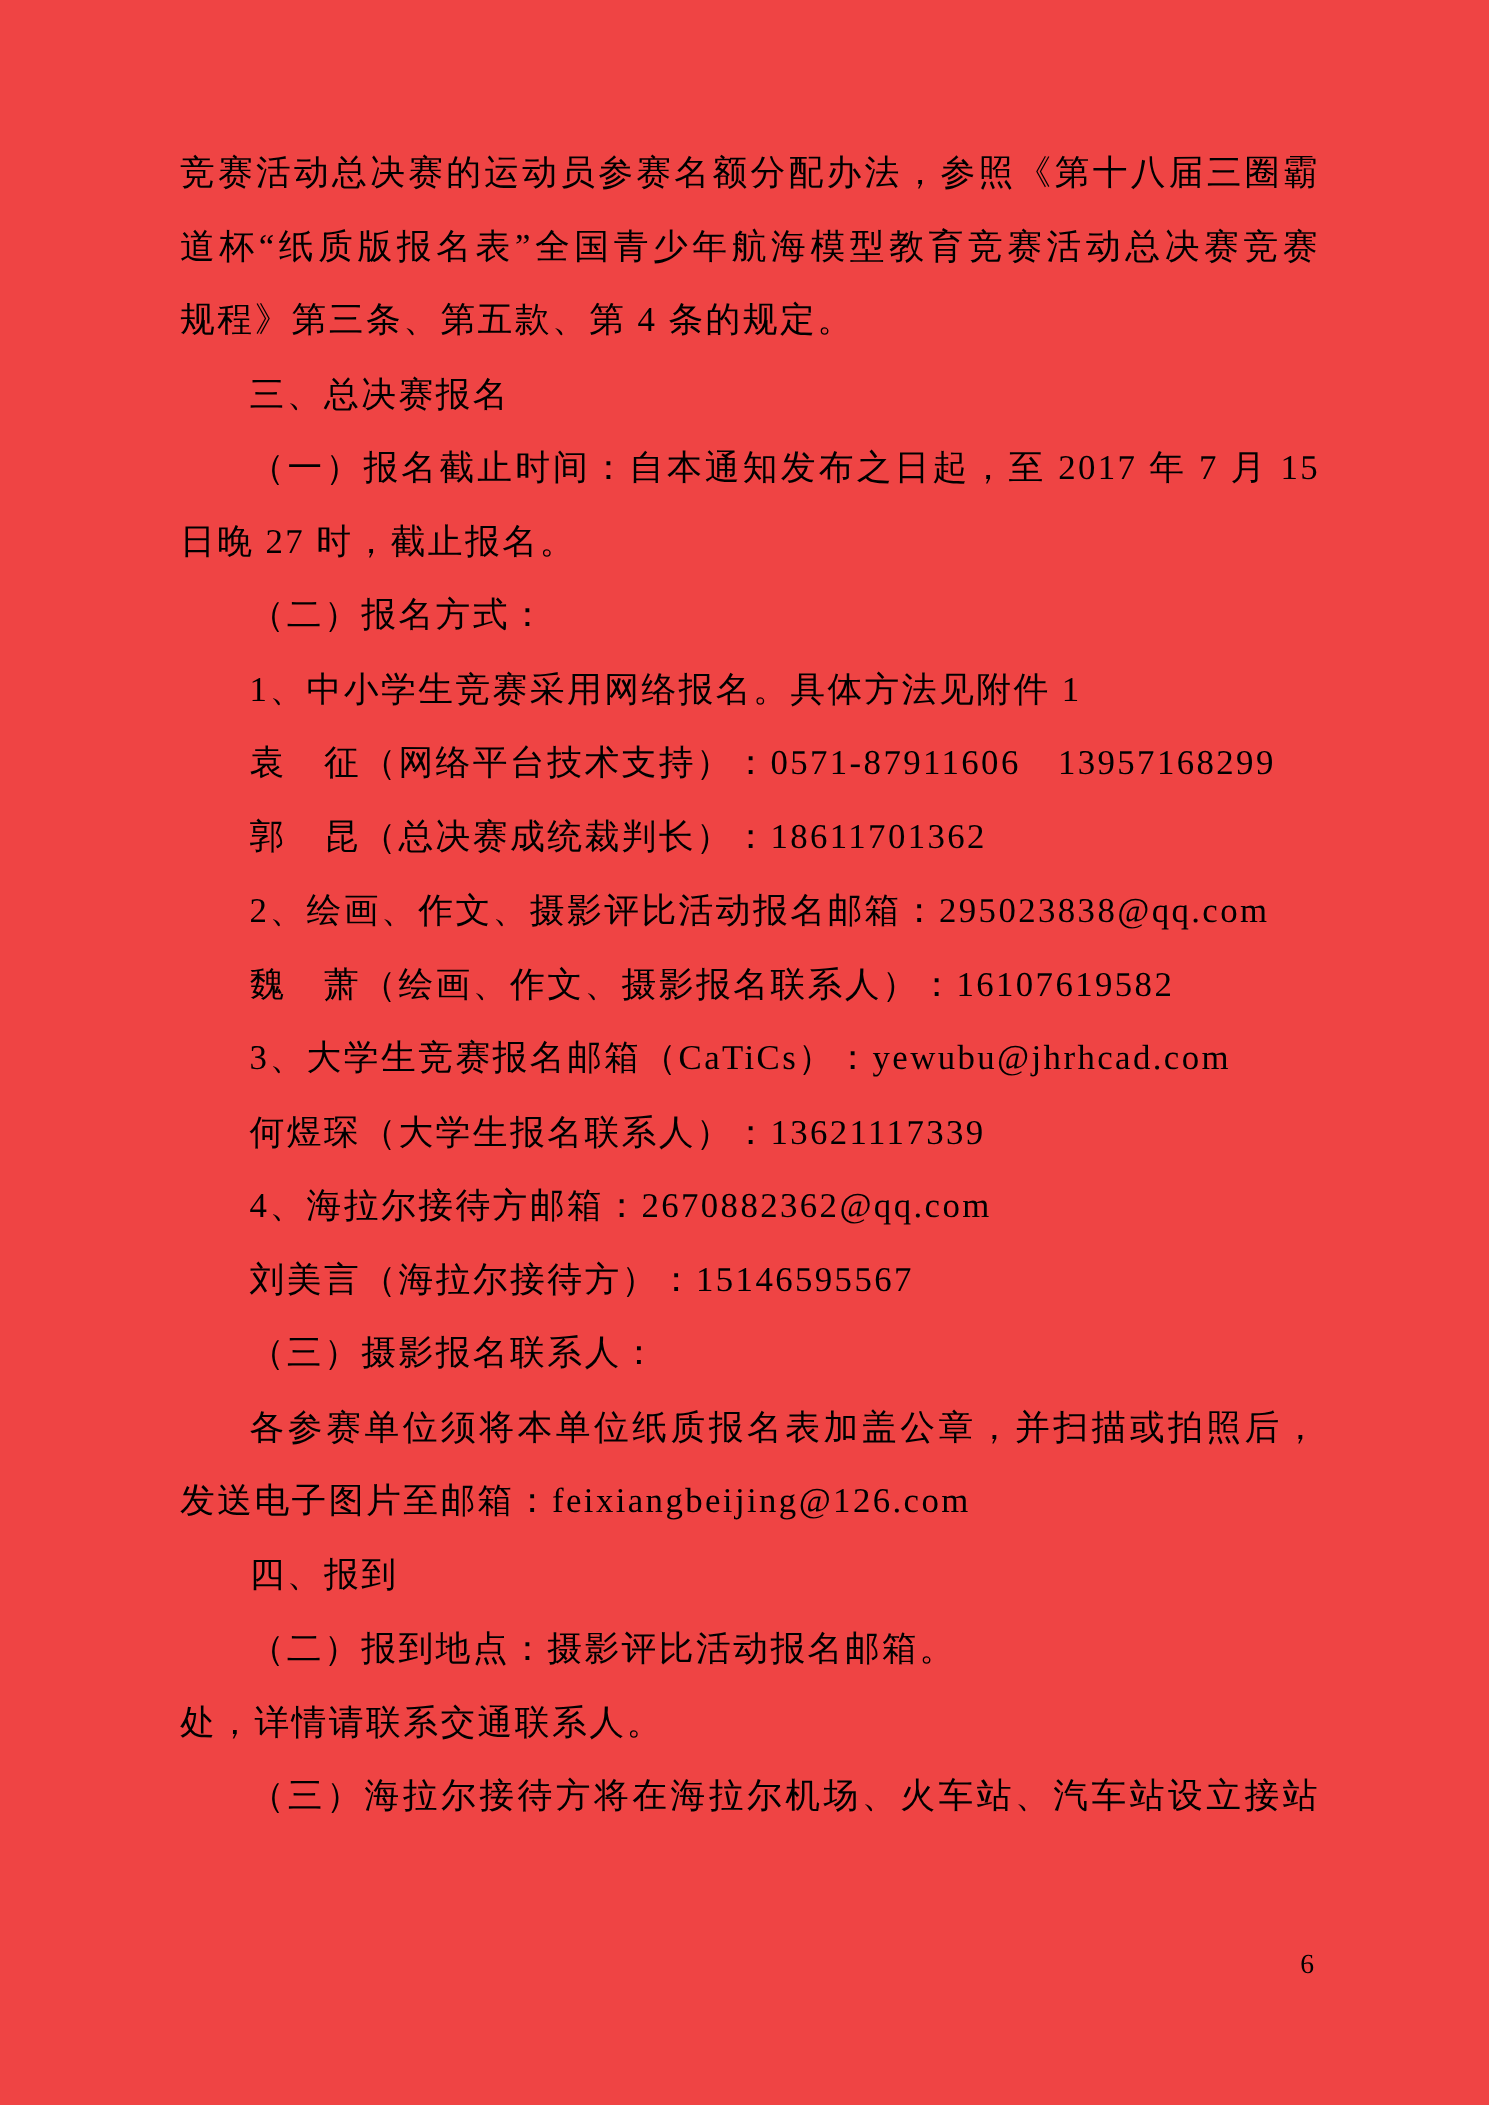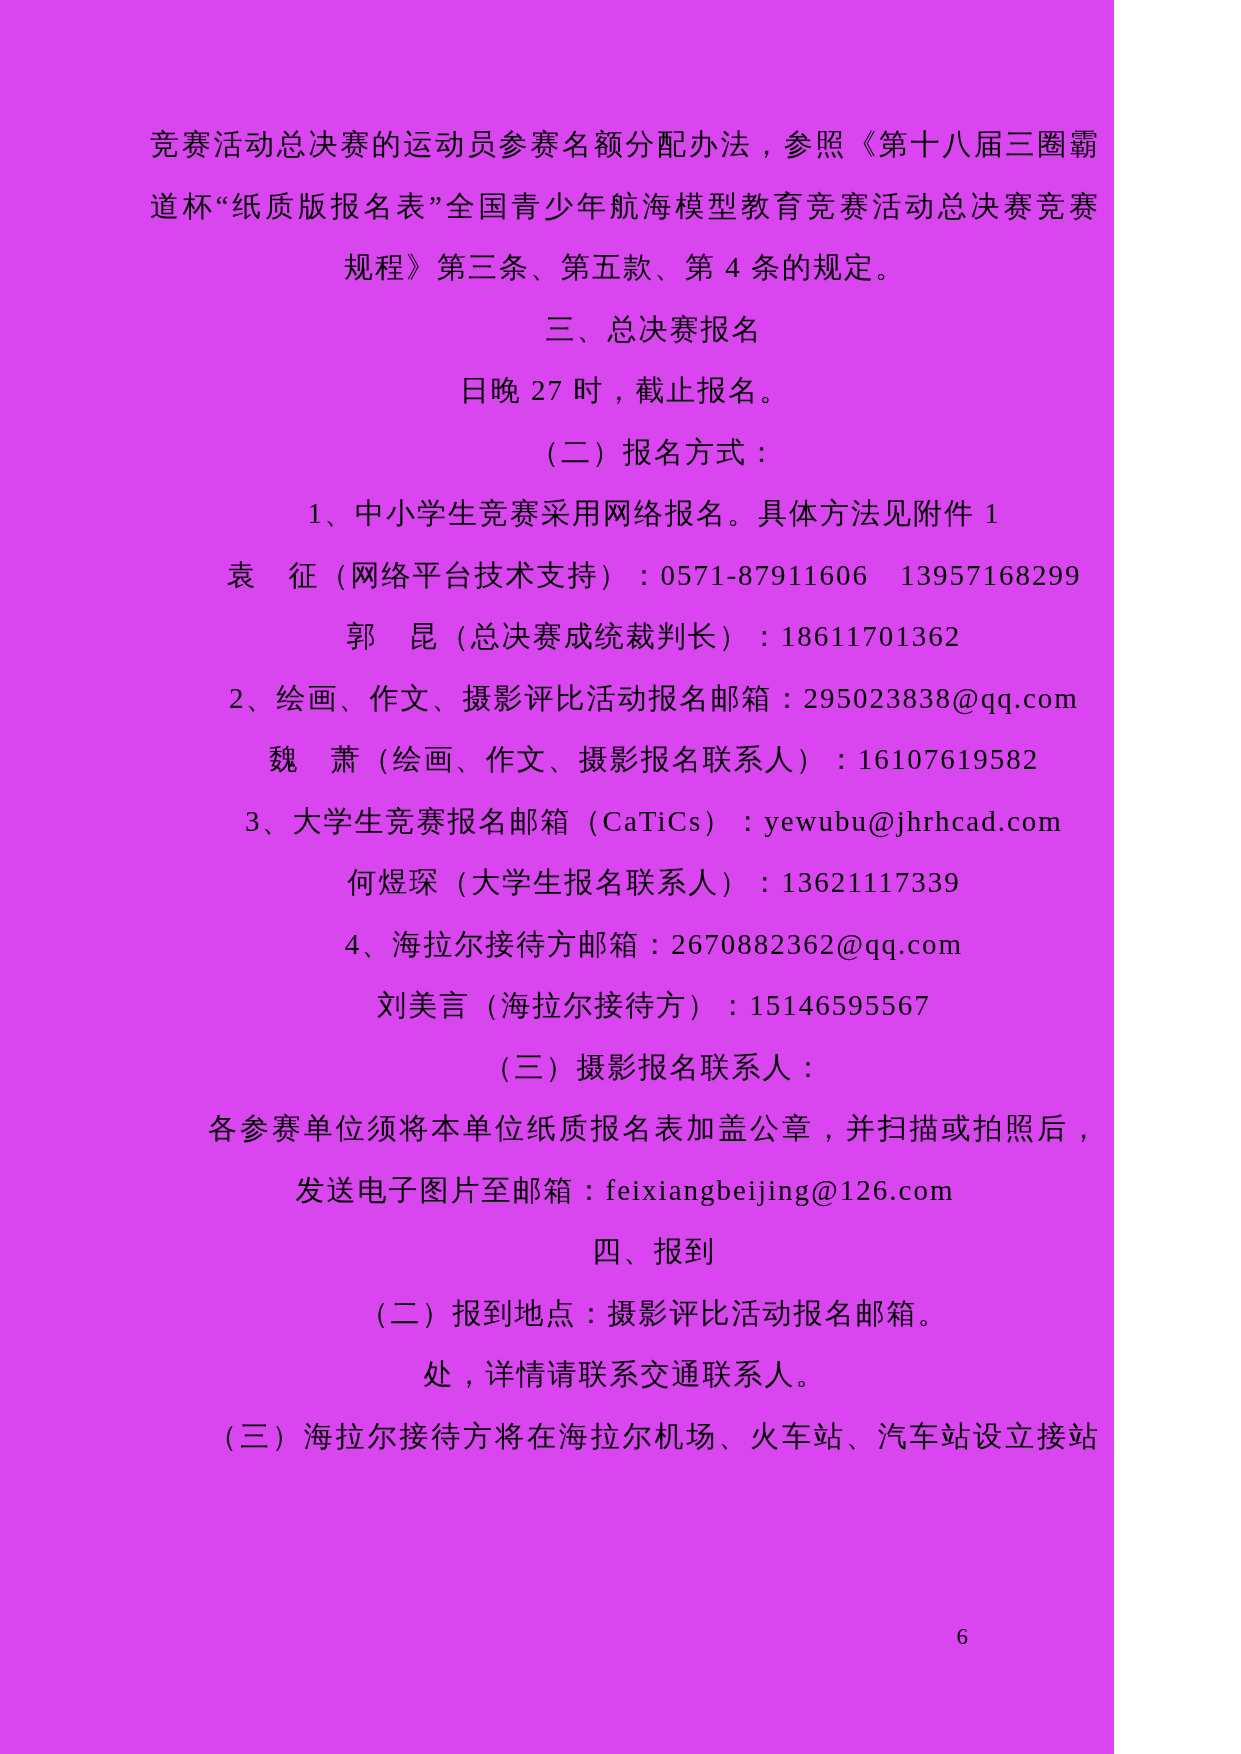--- a/index.html
+++ b/index.html
@@ -11,38 +11,38 @@
     height: 1754px;
     background: #ffffff;
     color: #000000;
     position: relative;
     overflow: hidden;
     font-family: "Liberation Serif", "DejaVu Serif", serif;
   }
   .page {
     position: absolute;
     left: 0; top: 0;
-    width: 1114px;
+    width: 1241px;
     height: 1754px;
-    background: #d946ef;
+    background: #ef4444;
   }
   .content {
     position: absolute;
     left: 150px;
     top: 114px;
     width: 950px;
     font-size: 29px;
     line-height: 61.5px;
     letter-spacing: 2px;
     color: #000000;
   }
   .line {
     height: 61.5px;
     white-space: nowrap;
-    text-align: center;
+    text-align: left;
   }
   .line.indent {
     text-indent: 58px;
   }
   .line.justify {
     white-space: normal;
     text-align: justify;
     text-align-last: justify;
   }
   .page-number {
@@ -57,20 +57,21 @@
 </style>
 </head>
 <body>
 
 <div class="page">
   <div class="content">
     <div class="line justify">竞赛活动总决赛的运动员参赛名额分配办法，参照《第十八届三圈霸</div>
     <div class="line justify">道杯“纸质版报名表”全国青少年航海模型教育竞赛活动总决赛竞赛</div>
     <div class="line">规程》第三条、第五款、第 4 条的规定。</div>
     <div class="line indent">三、总决赛报名</div>
+    <div class="line indent justify">（一）报名截止时间：自本通知发布之日起，至 2017 年 7 月 15</div>
     <div class="line">日晚 27 时，截止报名。</div>
     <div class="line indent">（二）报名方式：</div>
     <div class="line indent">1、中小学生竞赛采用网络报名。具体方法见附件 1</div>
     <div class="line indent">袁　征（网络平台技术支持）：0571-87911606　13957168299</div>
     <div class="line indent">郭　昆（总决赛成统裁判长）：18611701362</div>
     <div class="line indent">2、绘画、作文、摄影评比活动报名邮箱：295023838@qq.com</div>
     <div class="line indent">魏　萧（绘画、作文、摄影报名联系人）：16107619582</div>
     <div class="line indent">3、大学生竞赛报名邮箱（CaTiCs）：yewubu@jhrhcad.com</div>
     <div class="line indent">何煜琛（大学生报名联系人）：13621117339</div>
     <div class="line indent">4、海拉尔接待方邮箱：2670882362@qq.com</div>

